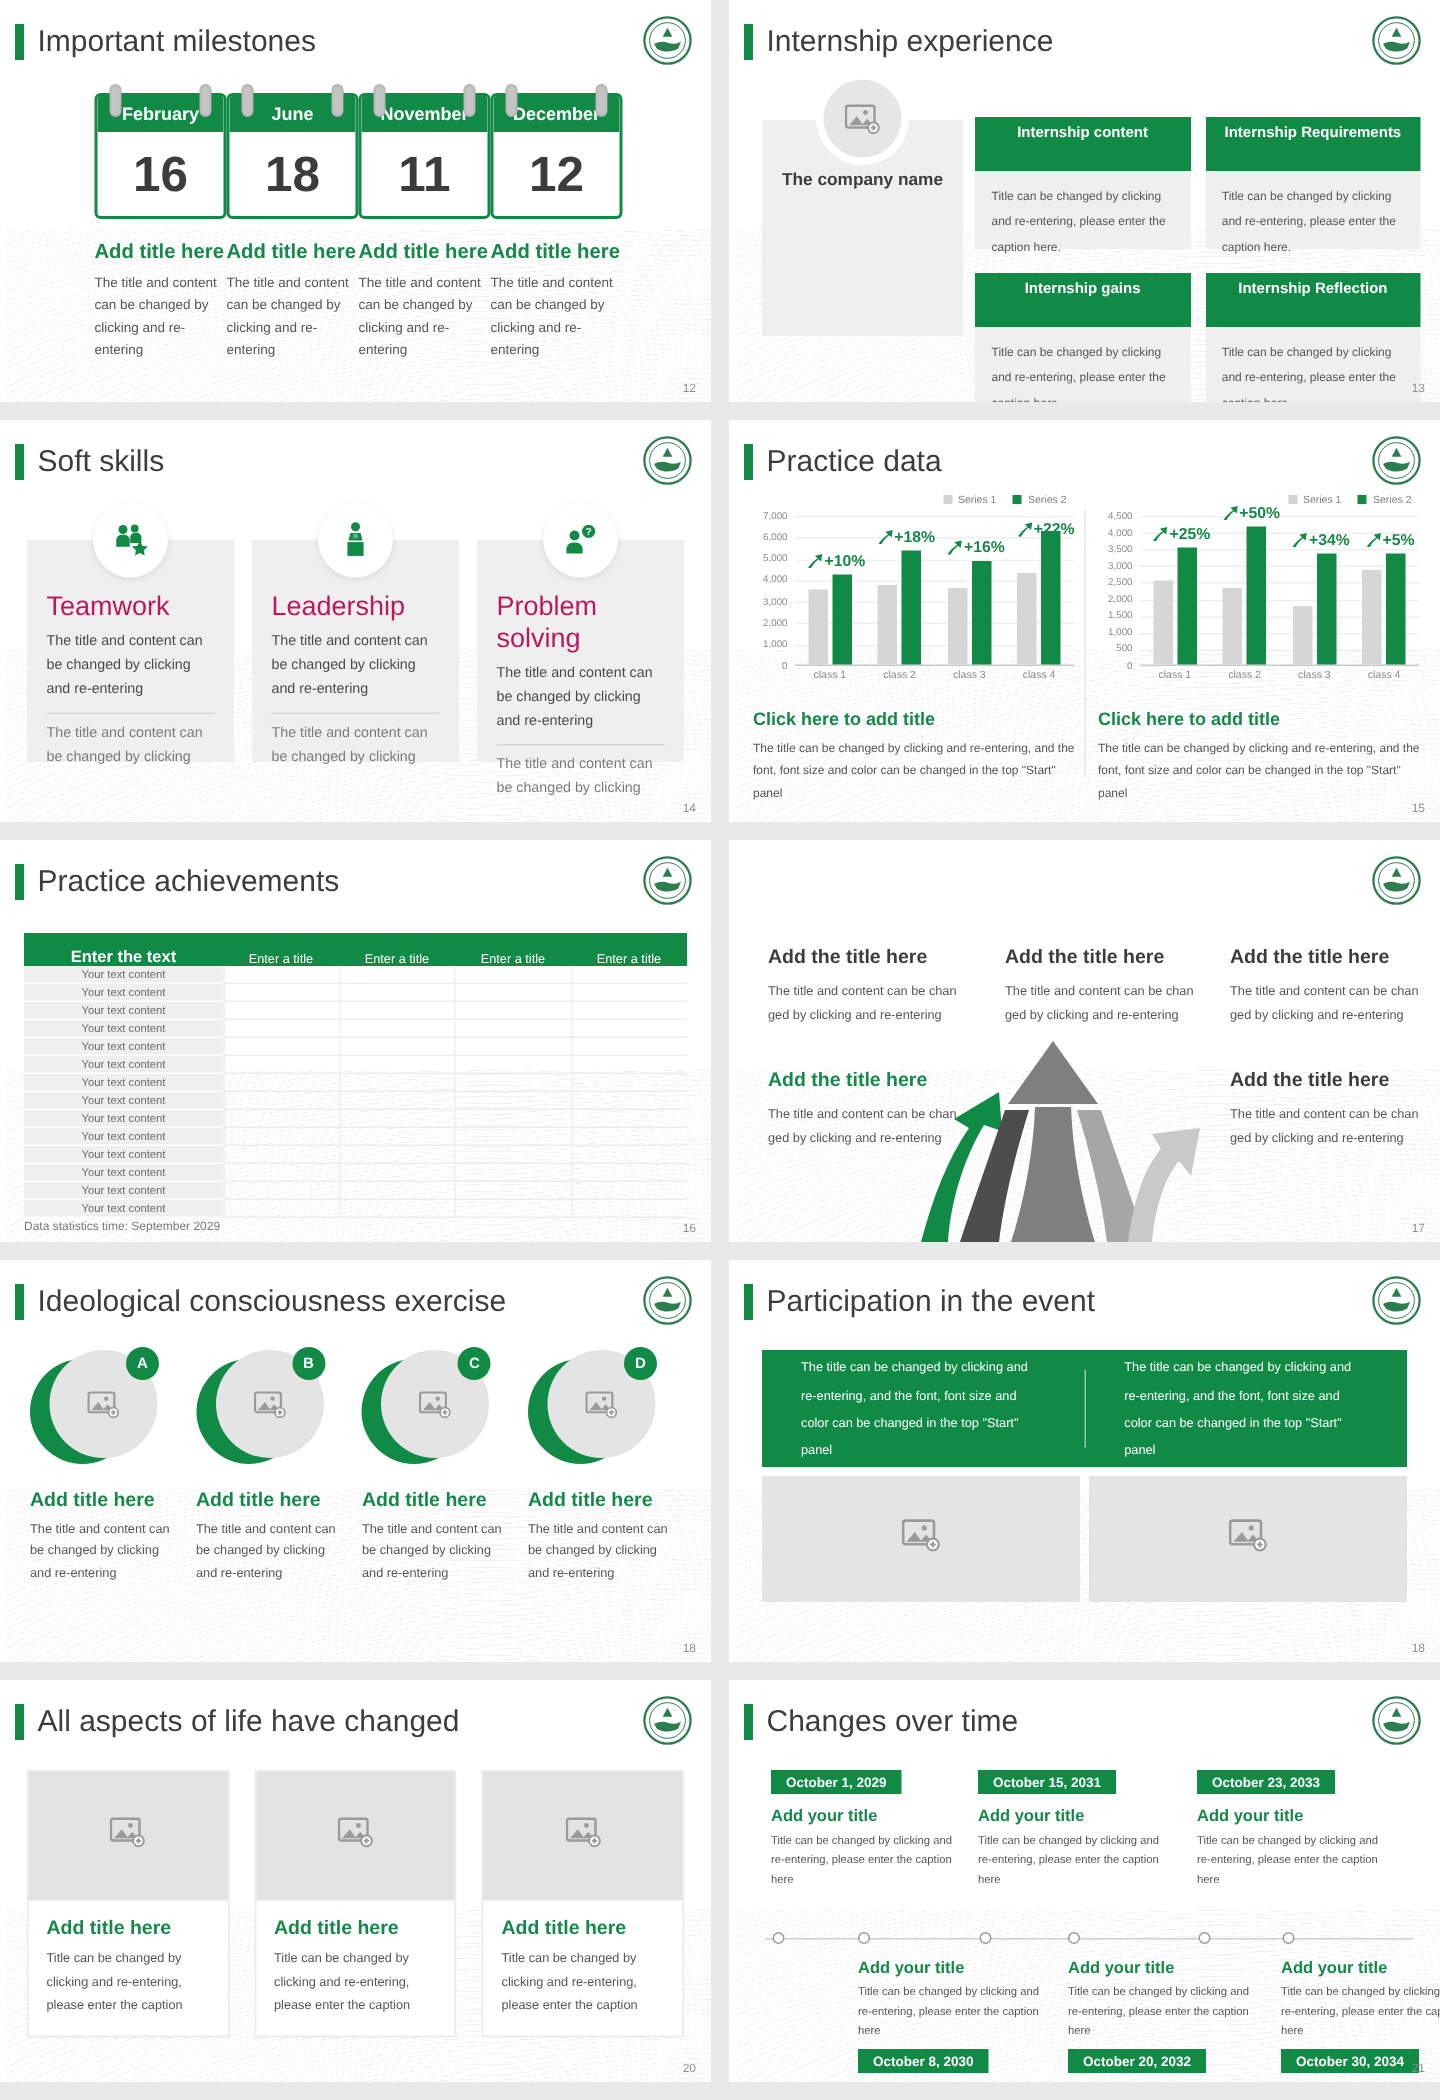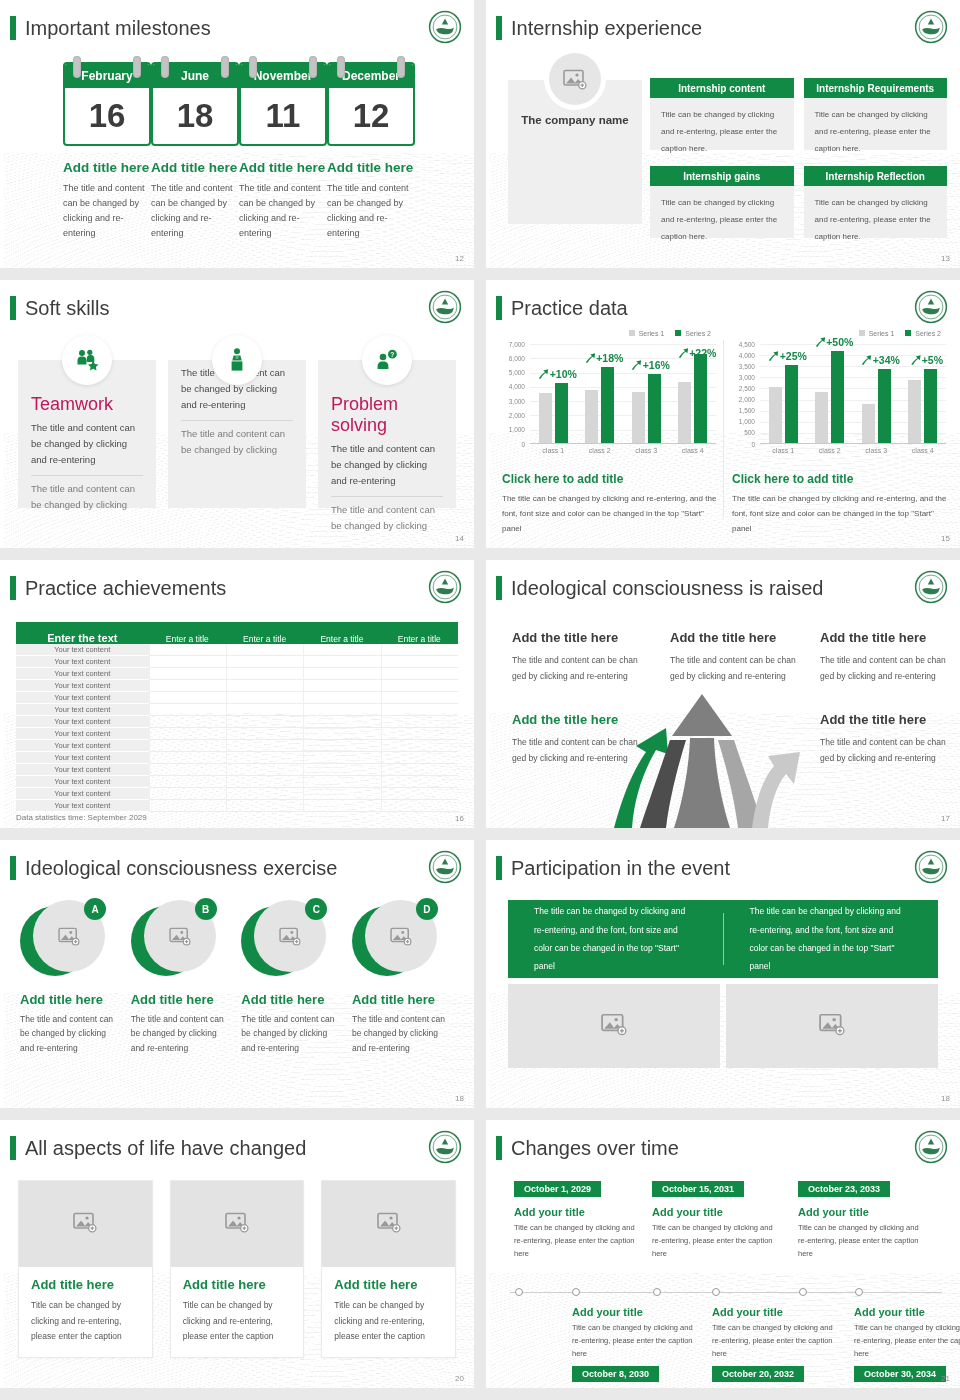--- a/index.html
+++ b/index.html
@@ -28,21 +28,21 @@
   .cal-num{font-size:33px;font-weight:bold;color:#3c3c3c;height:56px;line-height:56px}
   .cal-title{margin-top:14px;color:#17884a;font-weight:bold;font-size:13.5px}
   .cal-cap{margin-top:6px;font-size:9px;color:#565656;line-height:1.65}
 
   
   .company{position:absolute;left:22px;top:80px;width:134px;height:144px;background:#efefef}
   .company-circle{position:absolute;left:50%;transform:translateX(-50%);top:-27px;width:52px;height:52px;border-radius:50%;background:#e6e6e6;box-shadow:0 0 0 5px #fff;display:flex;align-items:center;justify-content:center}
   .company-name{margin-top:34px;font-weight:bold;font-size:11.5px;color:#3c3c3c;text-align:center}
   .company-cap{padding:8px 11px 0;font-size:9px;color:#565656;line-height:1.8}
   .int-grid{position:absolute;left:164px;right:13px;top:78px;display:grid;grid-template-columns:1fr 1fr;column-gap:10px;row-gap:16px}
-  .int-head{background:#118a46;color:#fff;font-weight:bold;font-size:10px;height:20px;line-height:21px;text-align:center}
+  .int-head{background:#118a46;color:#fff;font-weight:bold;font-size:10px;height:36px;line-height:21px;text-align:center}
   .int-body{background:#efefef;font-size:8px;color:#565656;padding:9px 11px;line-height:2.1;height:52px}
 
   
   .skill-row{position:absolute;top:80px;left:18px;right:18px;display:flex;gap:12px}
   .skill-card{flex:1;background:#efefef;height:148px;position:relative}
   .skill-circle{position:absolute;top:-25px;left:50%;transform:translateX(-50%);width:50px;height:50px;border-radius:50%;background:#fff;box-shadow:0 1px 4px rgba(0,0,0,.10);display:flex;align-items:center;justify-content:center}
   .skill-title{padding:34px 13px 0;font-weight:normal;font-size:18px;color:#be185d}
   .skill-cap{padding:5px 13px 0;font-size:9.5px;color:#4a4a4a;line-height:1.7}
   .skill-div{border-top:1px solid #d6d6d6;margin:7px 13px 0}
   .skill-cap2{padding:5px 13px 0;font-size:9.5px;color:#7b7b7b;line-height:1.6}
@@ -269,20 +269,21 @@
         </div>
         <div class="skill-card">
           <span class="skill-circle">
             <svg width="26" height="26" viewBox="0 0 26 26">
                 <circle cx="13" cy="4.2" r="3" fill="#118a46"></circle>
                 <path d="M9.6 8.4h6.8l1.3 5H8.3z" fill="#118a46"></path>
                 <rect x="7.6" y="14.4" width="10.8" height="9.2" fill="#118a46"></rect>
                 <path d="M11.5 8.8h3v3h-3z" fill="#fff" opacity=".35"></path>
               </svg>
           </span>
+          <div class="skill-title">Leadership</div>
           <div class="skill-cap">The title and content can be changed by clicking and re-entering</div>
           <div class="skill-div"></div>
           <div class="skill-cap2">The title and content can be changed by clicking</div>
         </div>
         <div class="skill-card">
           <span class="skill-circle">
             <svg width="26" height="25" viewBox="0 0 26 25">
                 <circle cx="9" cy="9" r="3.3" fill="#118a46"></circle>
                 <path d="M3.6 21v-2.8c0-2.5 2-4.6 4.5-4.6h1.8c2.5 0 4.5 2.1 4.5 4.6V21z" fill="#118a46"></path>
                 <circle cx="18.4" cy="6.2" r="4.4" fill="#118a46"></circle>
@@ -577,24 +578,20 @@
             </div>
           </div>
       </div>
       <div class="t-foot">Data statistics time: September 2029</div>
     </div>
     <span class="pagenum">16</span>
     <div class="wave"></div>
   </section>
 
   <section class="slide">
-    <header class="sl-head">
-      <span class="sl-bar"></span>
-      <h2 class="sl-title">Ideological consciousness is raised</h2>
-    </header>
     <span class="logo">
       <svg width="34" height="34" viewBox="0 0 36 36">
           <circle cx="18" cy="18" r="16.3" fill="none" stroke="#2e7d4f" stroke-width="1.6"></circle>
           <circle cx="18" cy="18" r="12.6" fill="none" stroke="#2e7d4f" stroke-width=".7"></circle>
           <path d="M18 9l3.4 6.4h-6.8z" fill="#2e7d4f"></path>
           <path d="M8.5 20.5c3.2-1.8 6.3-1.9 9.7-.9 3.3 1 6.5.8 9.3-.7l-1.8 4.6c-2.3 1.6-4.9 2.3-7.7 2.3s-5.4-.7-7.6-2.2z" fill="#2e7d4f"></path>
         </svg>
     </span>
     <div class="content">
       <div class="blk" style="left:26px;top:70px">

